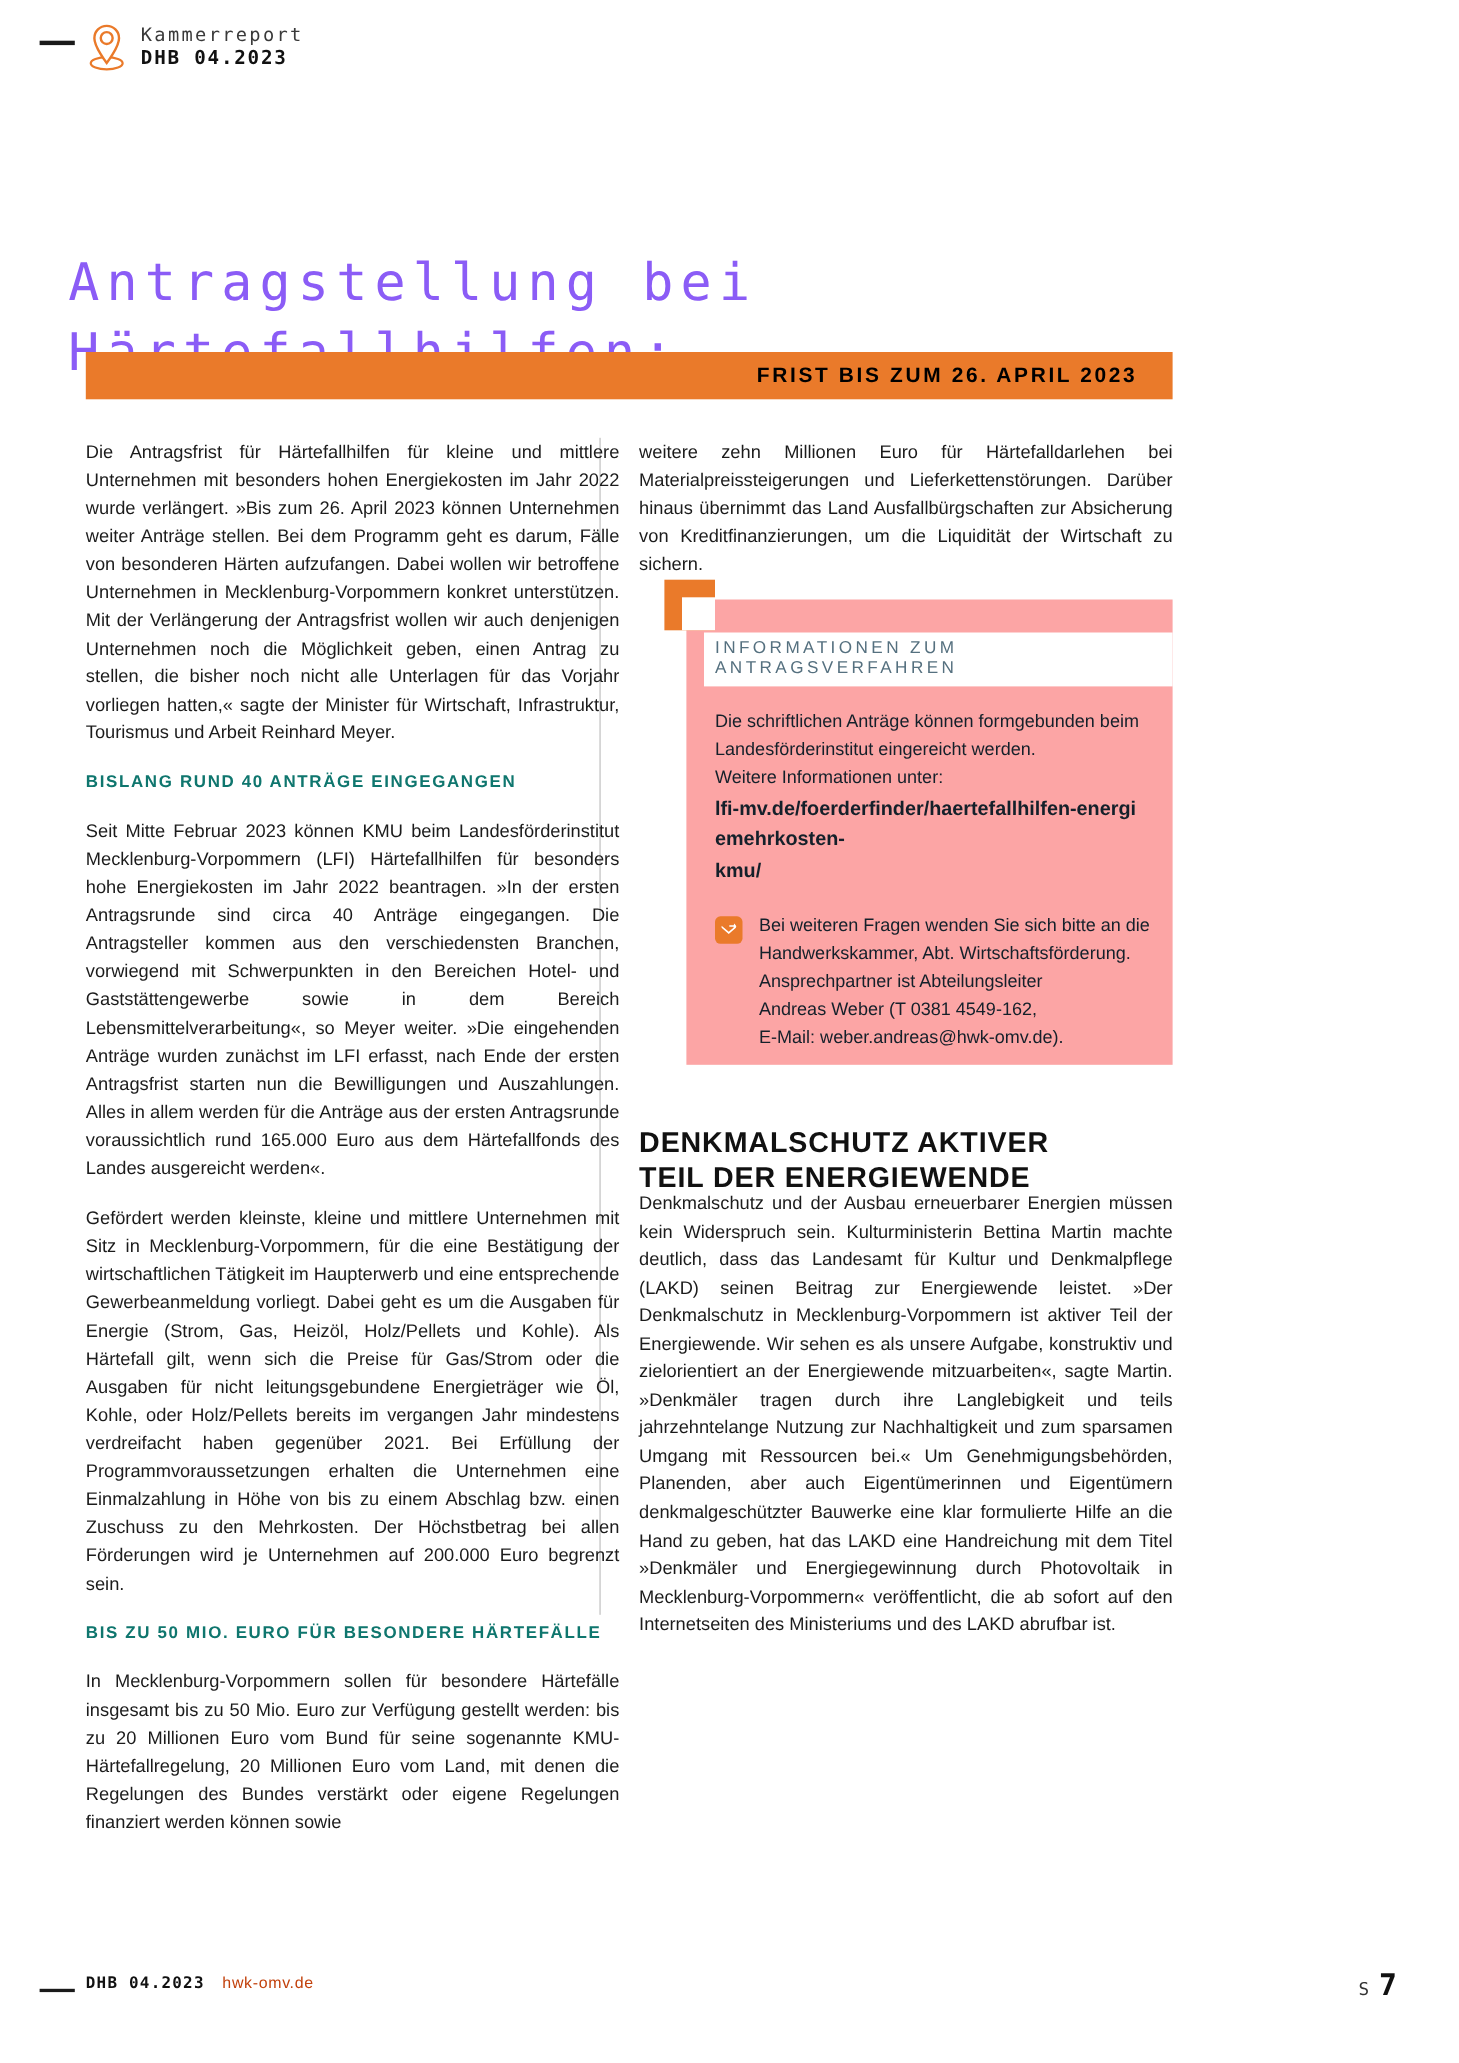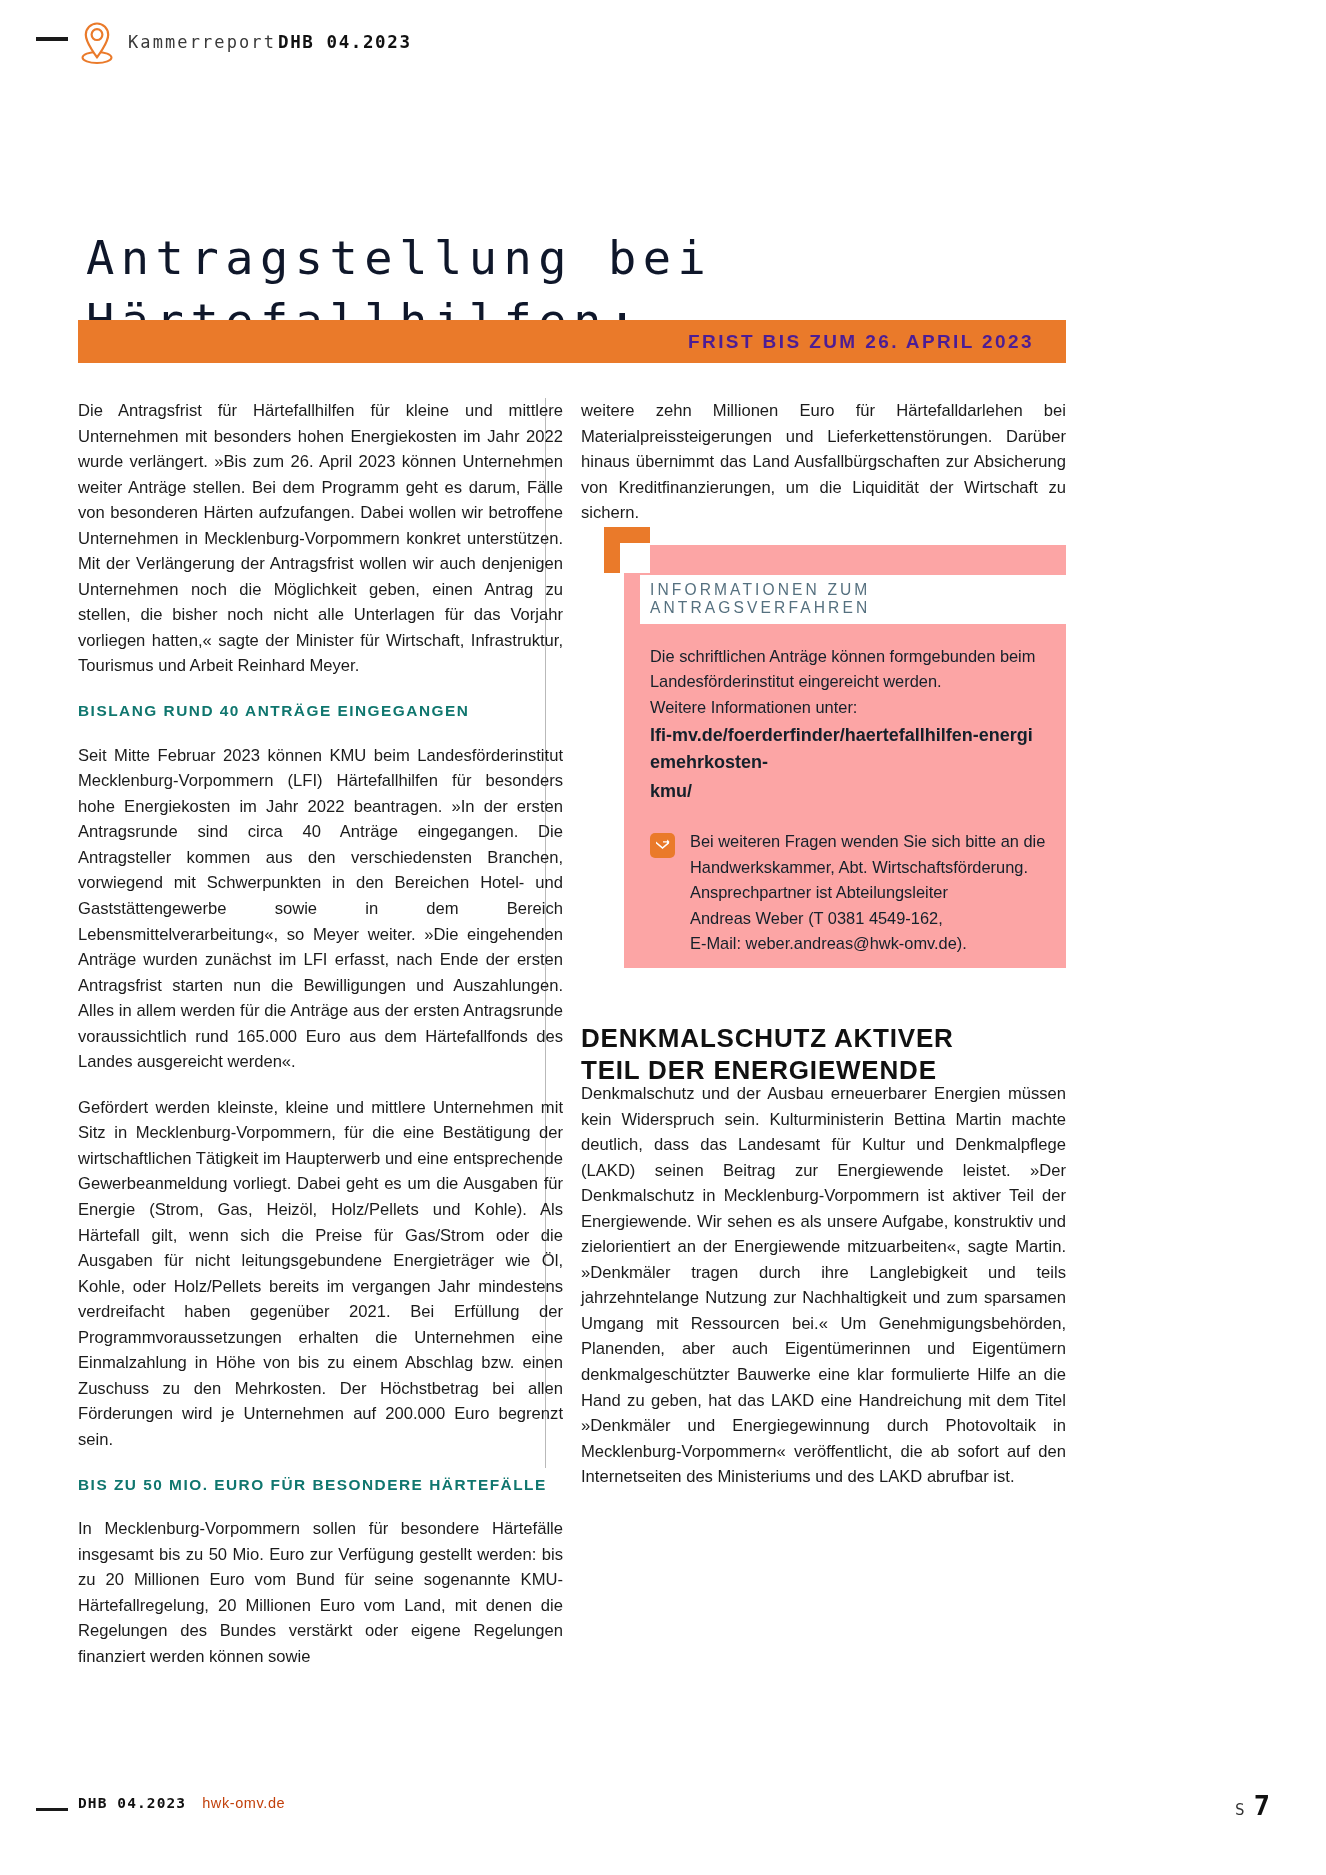--- a/index.html
+++ b/index.html
@@ -39,21 +39,21 @@
     gap: 14px;
   }
   .pin-icon {
     width: 34px;
     height: 46px;
     flex: 0 0 auto;
     display: block;
   }
   .hdr-text {
     display: flex;
-    flex-direction: row;
+    flex-direction: column;
     justify-content: center;
     gap: 2px;
   }
   .hdr-kicker {
     font-family: "DejaVu Sans Mono", monospace;
     font-size: 17px;
     letter-spacing: 2.1px;
     color: #3a3a3a;
     line-height: 1.1;
   }
@@ -62,48 +62,48 @@
     font-size: 17.5px;
     font-weight: bold;
     letter-spacing: 1.6px;
     color: #111111;
     line-height: 1.1;
   }
 
   
   .headline {
     position: absolute;
-    left: 86px;
+    left: 62px;
     top: 196px;
     width: 1000px;
     font-family: "DejaVu Sans Mono", monospace;
     font-size: 47px;
     line-height: 1.33;
     letter-spacing: 6.5px;
-    color: #0f172a;
+    color: #8b5cf6;
     font-weight: 400;
   }
   .headline .l2 { display: block; }
 
   
   .banner {
     position: absolute;
     left: 78px;
     top: 320px;
     width: 988px;
     height: 43px;
     background: #ea7a2a;
     display: flex;
     align-items: center;
     justify-content: flex-end;
     box-sizing: border-box;
     padding-right: 32px;
   }
   .banner-text {
-    color: #4c1d95;
+    color: #000000;
     font-family: "Liberation Sans", sans-serif;
     font-weight: bold;
     font-size: 19px;
     letter-spacing: 2.4px;
   }
 
   
   .col {
     position: absolute;
     width: 485px;

